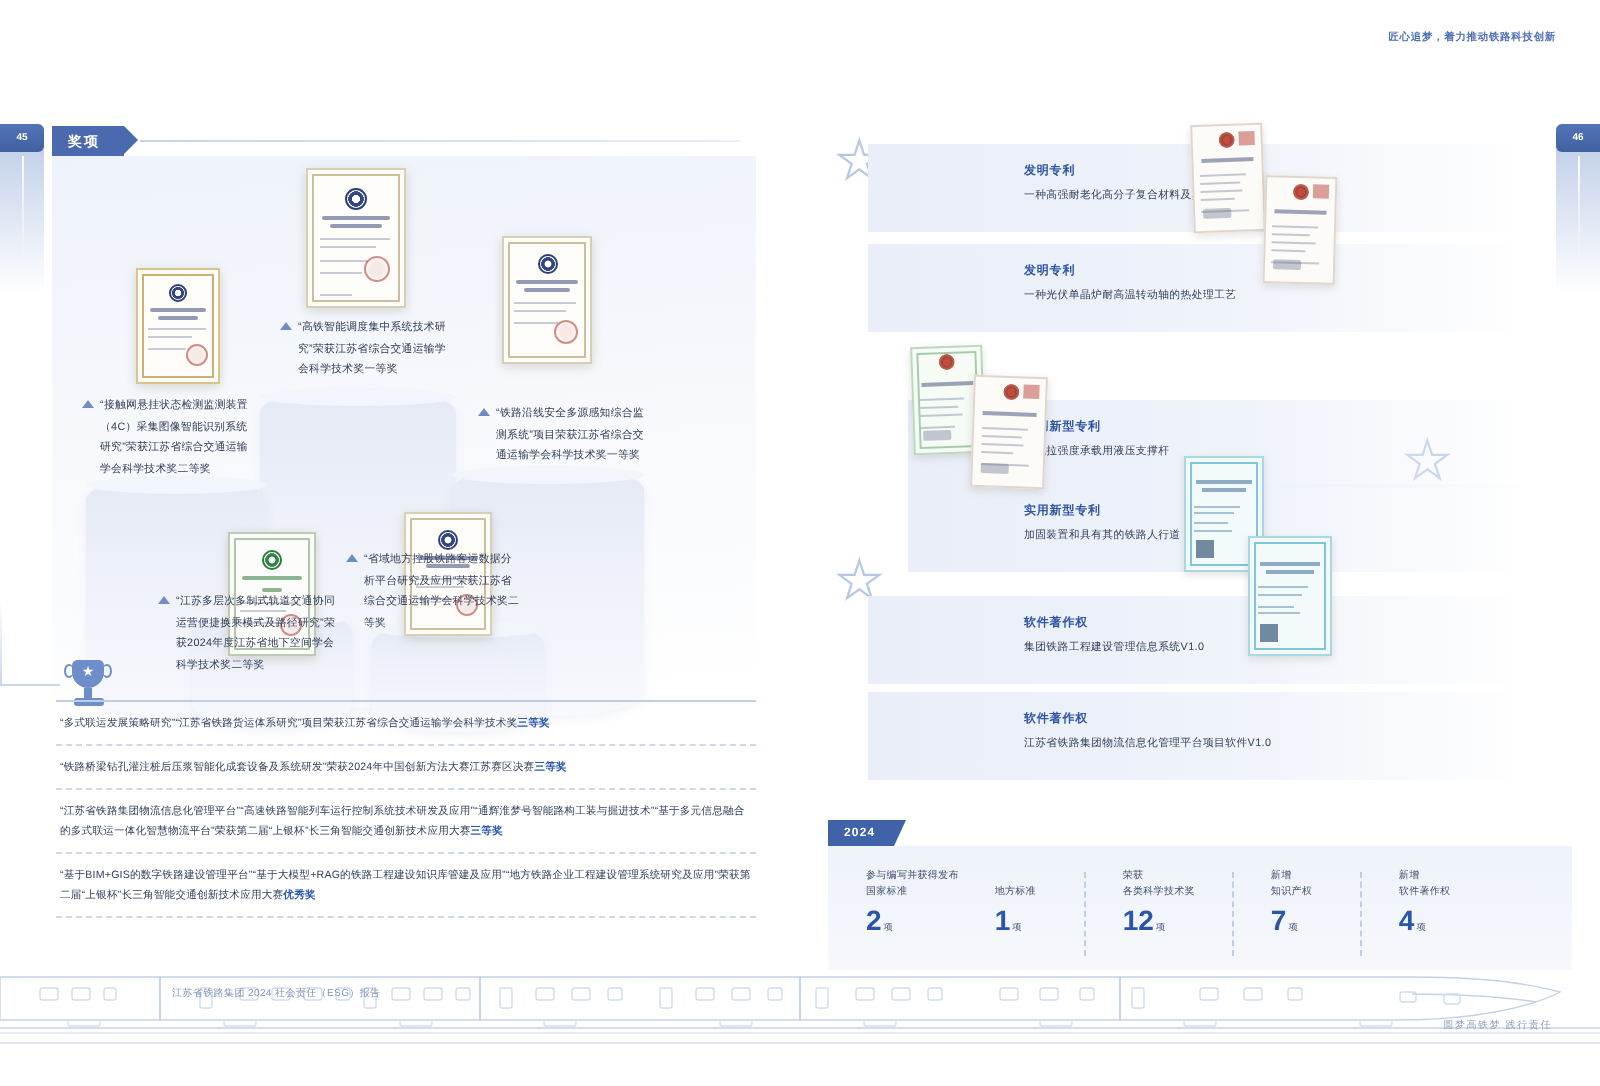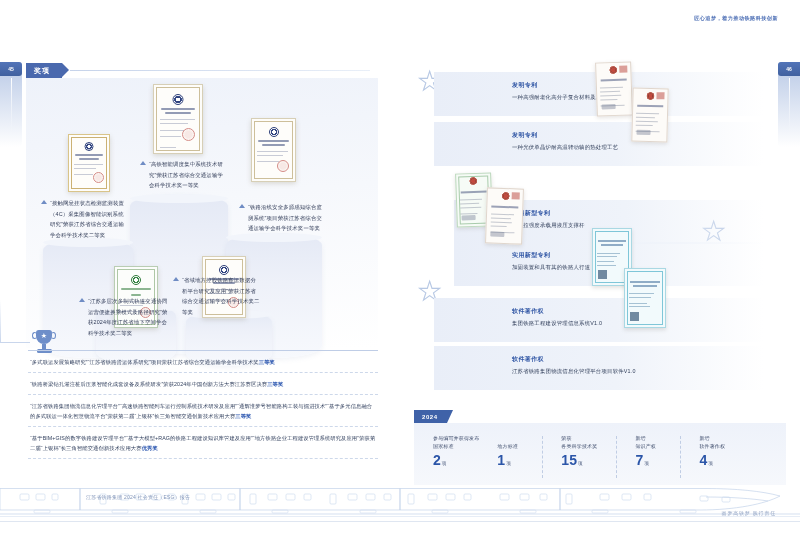--- a/index.html
+++ b/index.html
@@ -549,21 +549,21 @@
             <div class="lbl1">&nbsp;</div>
             <div class="lbl2">地方标准</div>
             <div class="val"><span>1</span><span class="unit">项</span></div>
           </div>
         </div>
 
         <div class="stat-group">
           <div class="stat">
             <div class="lbl1">荣获</div>
             <div class="lbl2">各类科学技术奖</div>
-            <div class="val"><span>15</span><span class="unit">项</span></div>
+            <div class="val"><span>12</span><span class="unit">项</span></div>
           </div>
         </div>
 
         <div class="stat-group">
           <div class="stat">
             <div class="lbl1">新增</div>
             <div class="lbl2">知识产权</div>
             <div class="val"><span>7</span><span class="unit">项</span></div>
           </div>
         </div>

